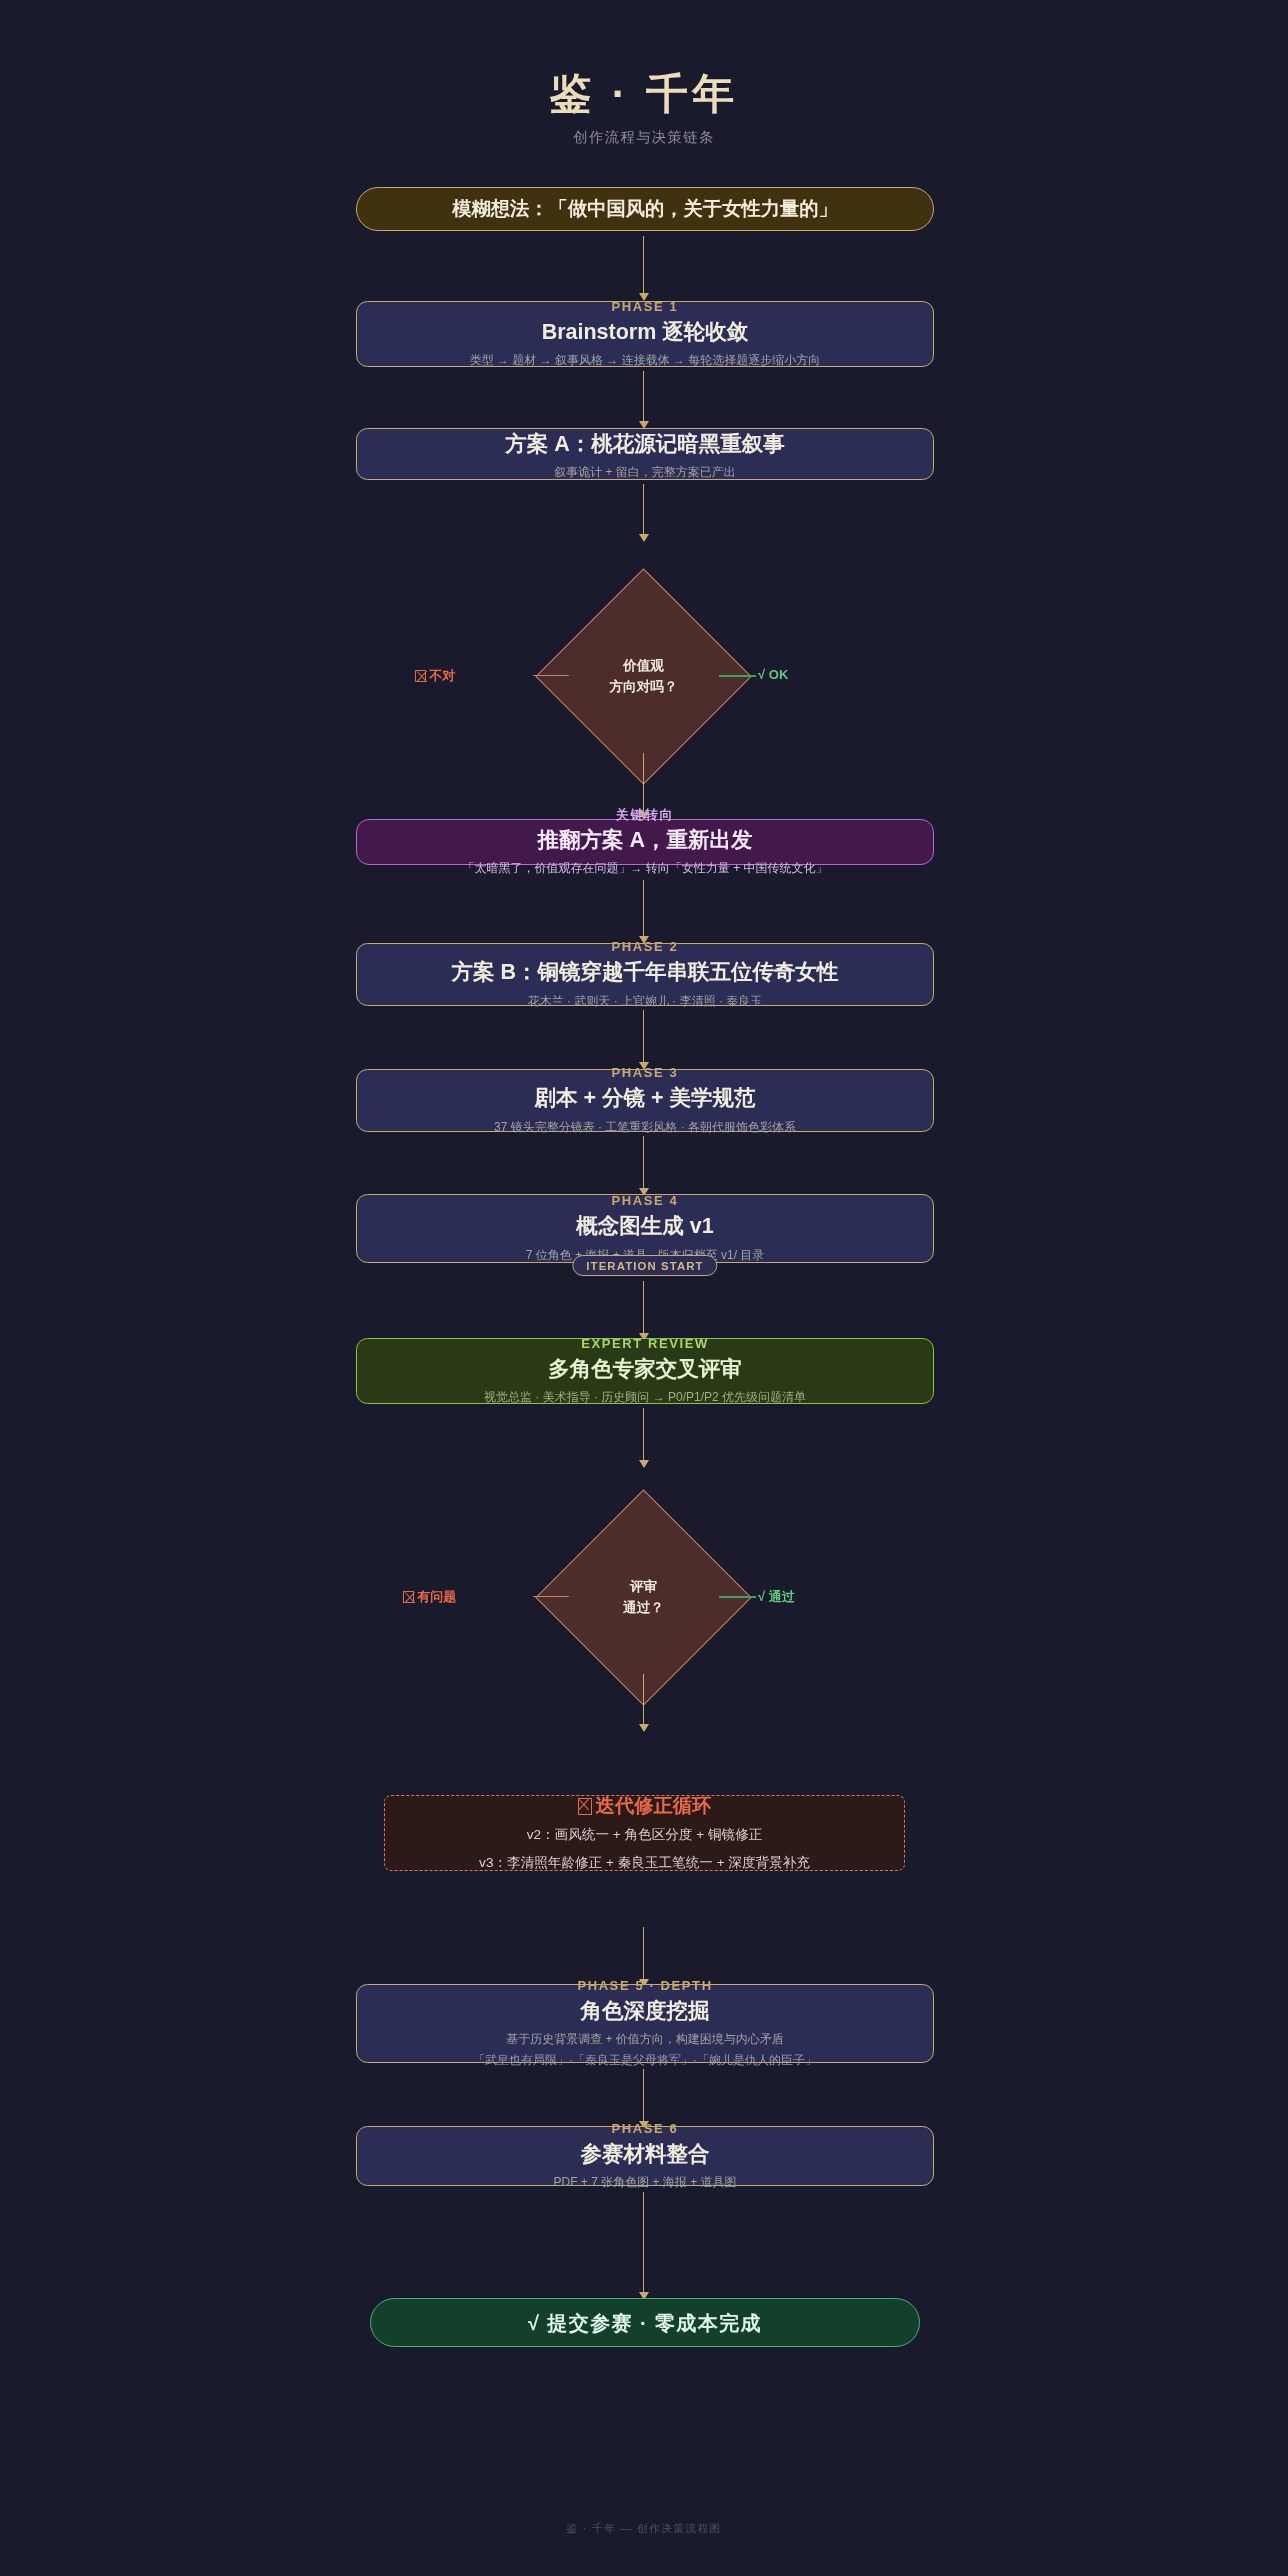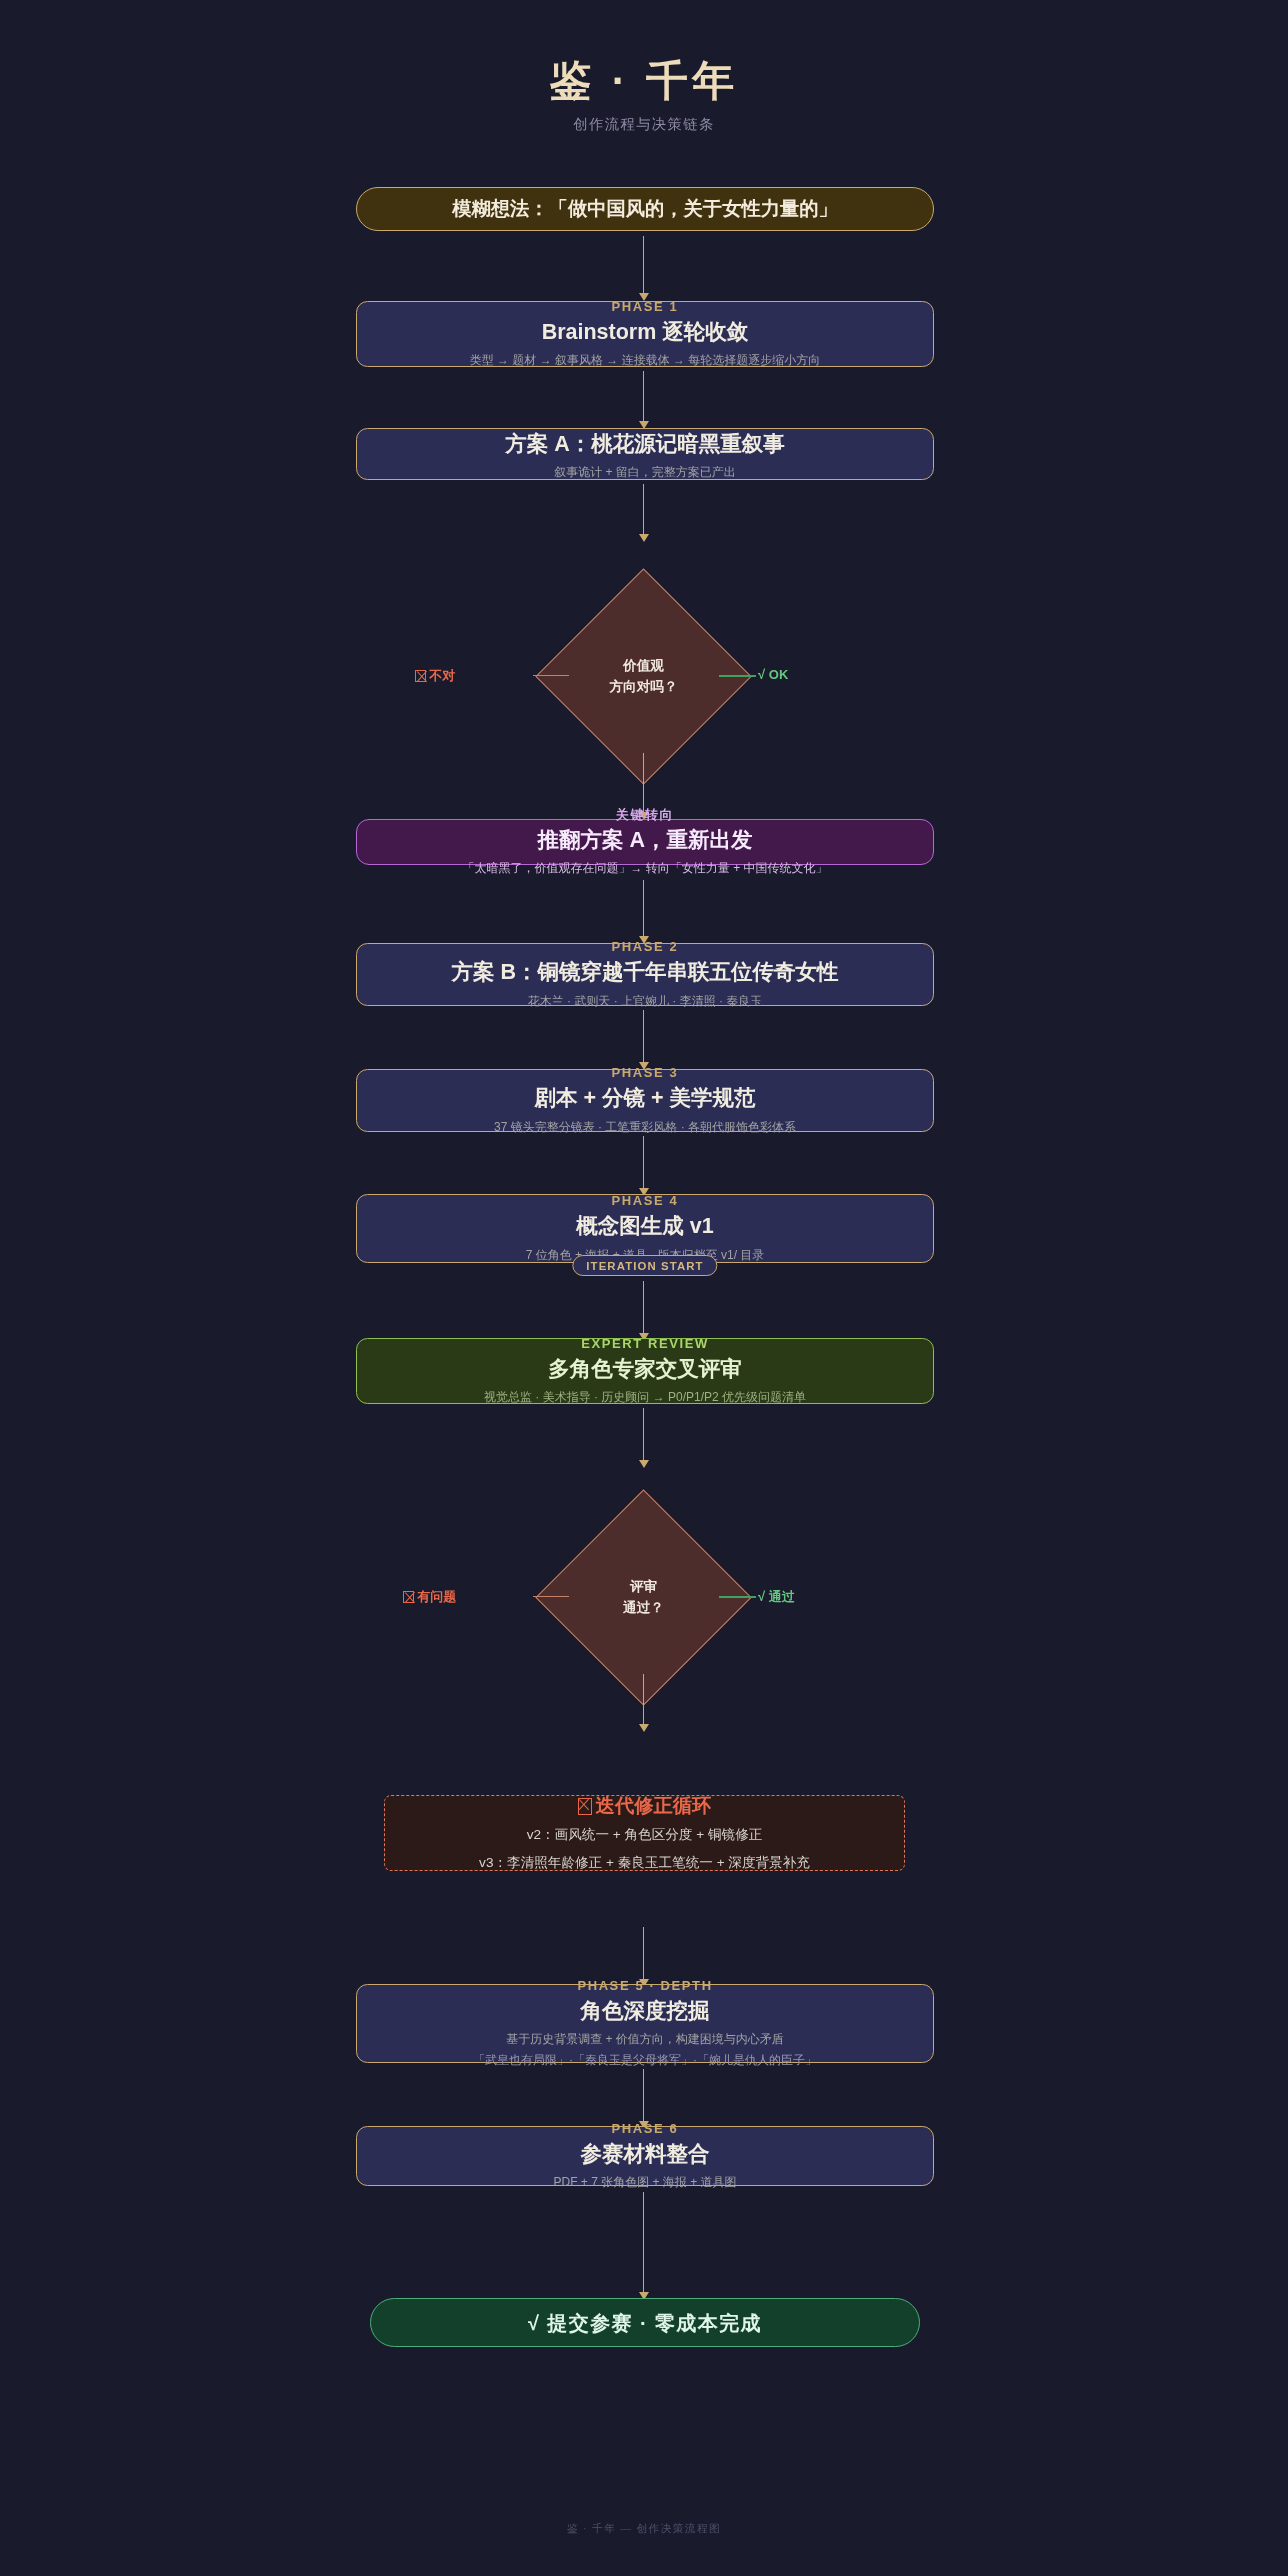--- a/index.html
+++ b/index.html
@@ -18,21 +18,21 @@
   #page {
     position: relative;
     width: 1288px;
     height: 2576px;
     background: #191a2b;
   }
 
   
   .header {
     position: absolute;
-    top: 57px;
+    top: 70px;
     left: 0;
     width: 1288px;
     text-align: center;
   }
   .title {
     font-size: 42px;
     font-weight: bold;
     color: #ecdcb9;
     letter-spacing: 4.3px;
     line-height: 1.15;
@@ -249,21 +249,20 @@
   
   .footer {
     position: absolute;
     top: 2522px;
     left: 0;
     width: 1288px;
     text-align: center;
     font-size: 10.7px;
     color: #4e506a;
     letter-spacing: 1.4px;
-    font-family: Liberation Serif, serif;
   }
 </style>
 </head>
 <body>
 
 <div id="page">
 
   <div class="header">
     <div class="title">鉴 · 千年</div>
     <div class="subtitle">创作流程与决策链条</div>

